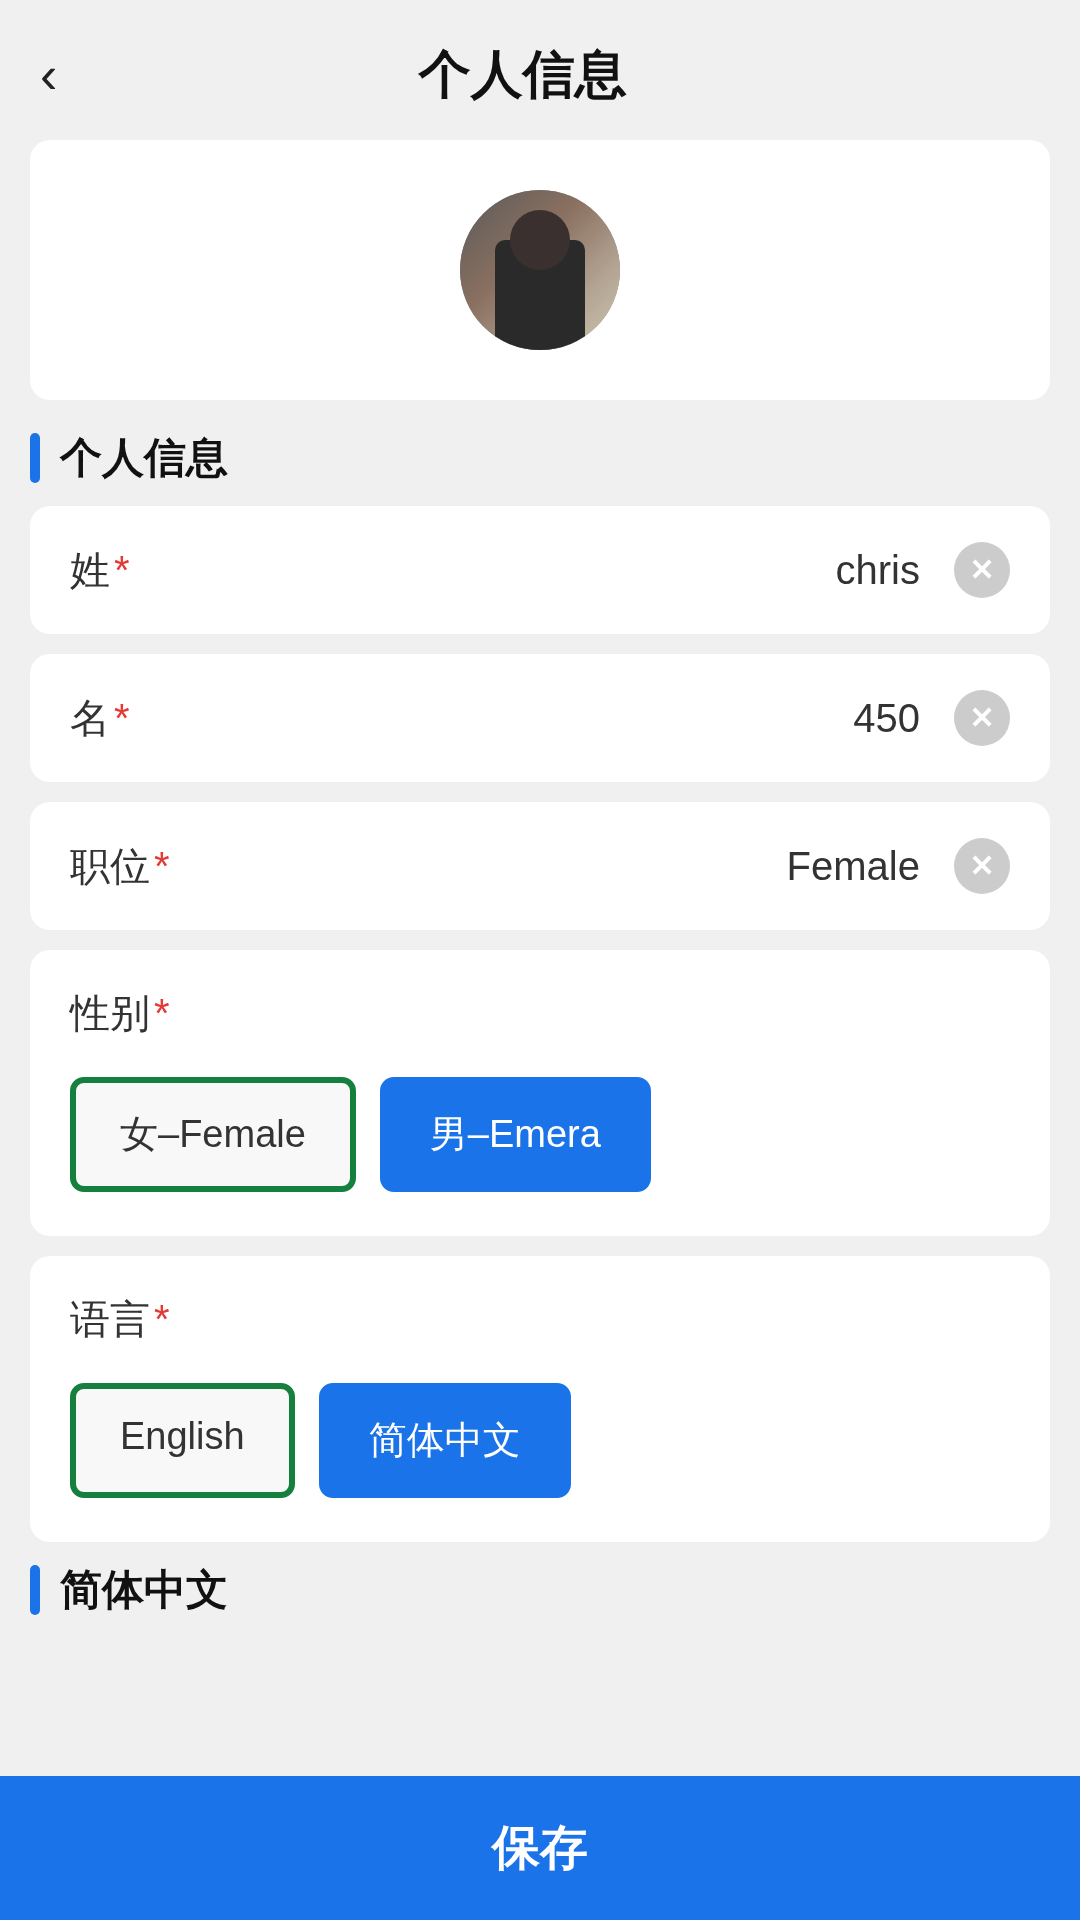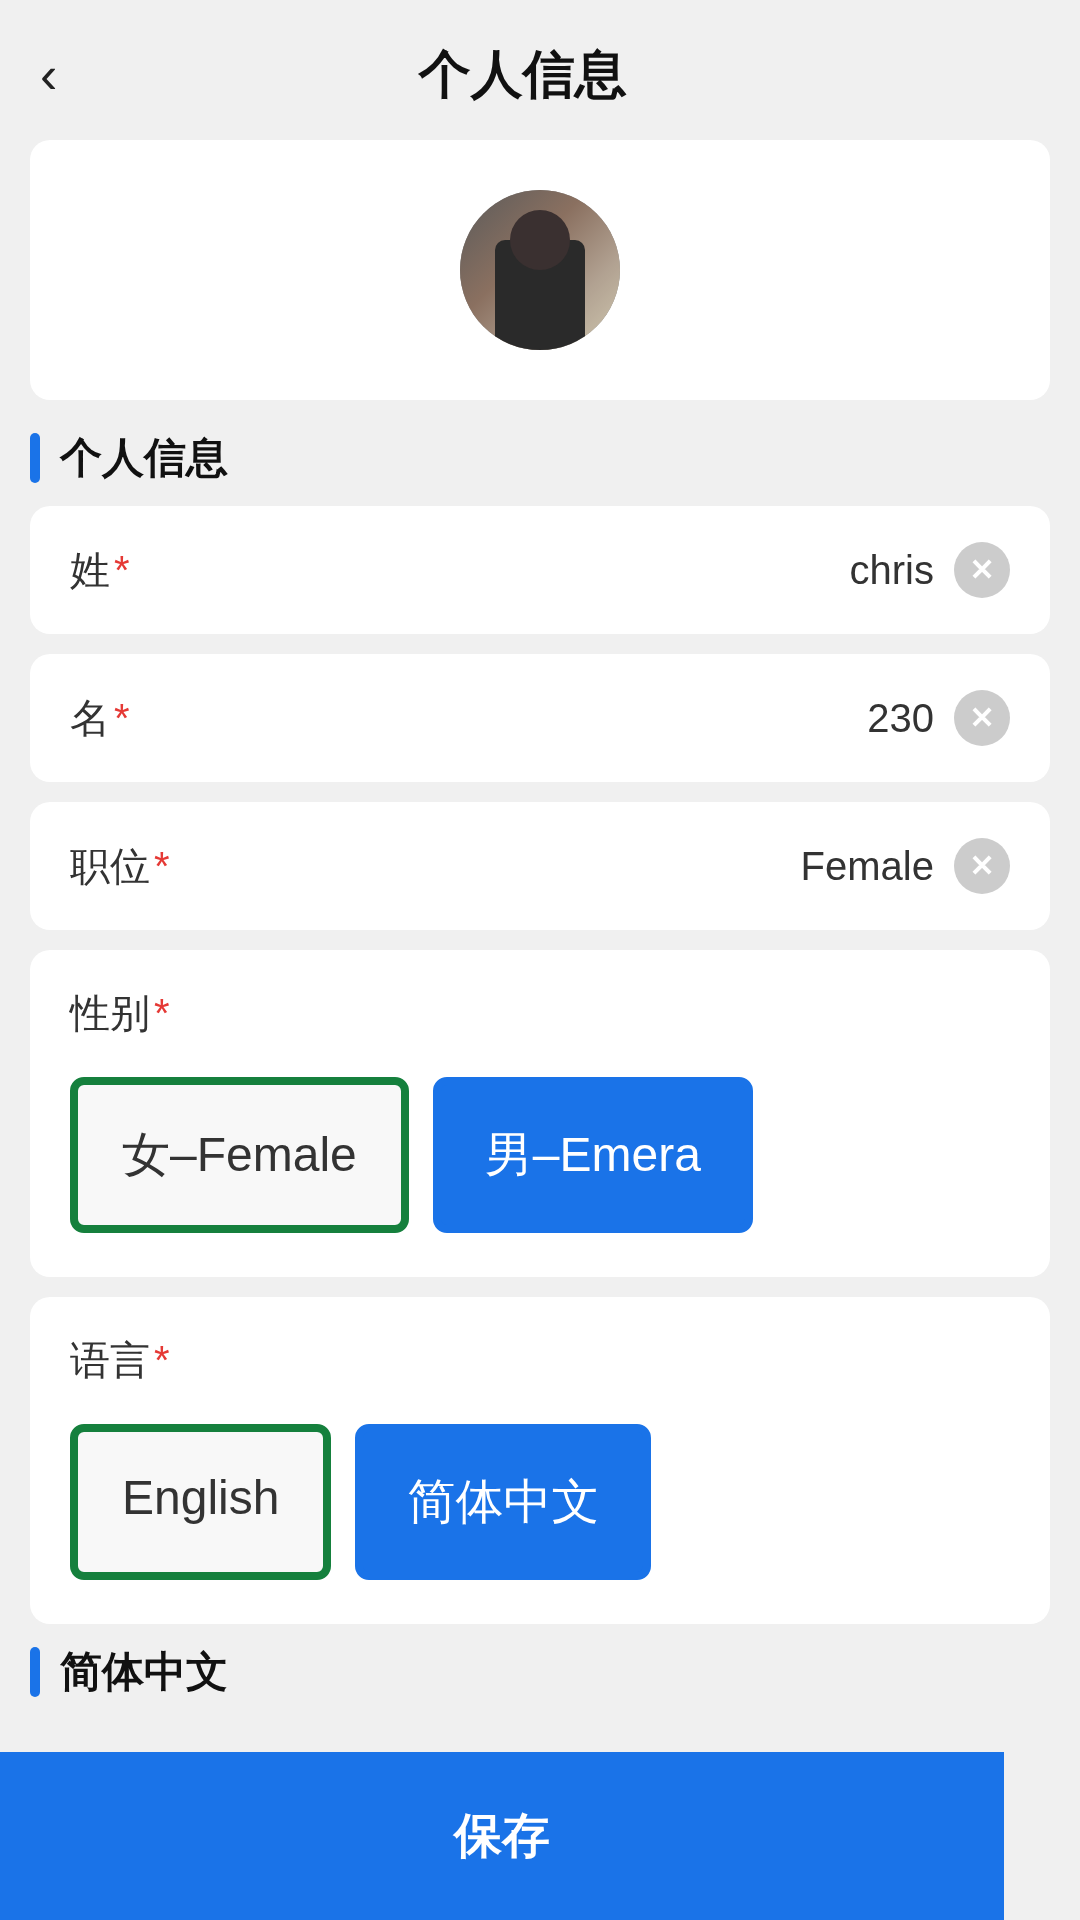--- a/index.html
+++ b/index.html
@@ -128,21 +128,21 @@
     .required-star {
       color: #e53935;
       margin-left: 4px;
       font-size: 40px;
     }
     .field-value {
       flex: 1;
       text-align: right;
       font-size: 40px;
       color: #333;
-      padding-right: 20px;
+      padding-right: 34px;
     }
     .clear-btn {
       width: 56px;
       height: 56px;
       border-radius: 50%;
       background: #ccc;
       display: flex;
       align-items: center;
       justify-content: center;
       cursor: pointer;
@@ -166,43 +166,43 @@
       font-size: 40px;
       color: #333;
       margin-bottom: 36px;
     }
     .option-buttons {
       display: flex;
       flex-wrap: wrap;
       gap: 24px;
     }
     .option-btn {
-      padding: 38px 44px;
+      padding: 26px 44px;
       border-radius: 14px;
-      font-size: 48px;
+      font-size: 38px;
       font-weight: 500;
       cursor: pointer;
-      border: 8px solid #15803d;
+      border: 6px solid #15803d;
       background: #f8f8f8;
       color: #333;
     }
     .option-btn.active {
       background: #1a73e8;
       color: #fff;
       border-color: #1a73e8;
     }
 
     
     .save-btn {
       position: fixed;
       bottom: 0;
       left: 0;
       right: 0;
-      width: 1004px;
-      padding: 52px 0;
+      width: 1080px;
+      padding: 40px 0;
       background: #1a73e8;
       color: #fff;
       font-size: 48px;
       font-weight: 600;
       text-align: center;
       cursor: pointer;
       border: none;
     }
 
     
@@ -241,21 +241,21 @@
     </div>
   </div>
 </div>
 
 <div class="form-card">
   <div class="field-row">
     <div class="field-label">
       <span>名</span>
       <span class="required-star">*</span>
     </div>
-    <div class="field-value">230</div>
+    <div class="field-value">450</div>
     <div class="clear-btn">
       <span class="clear-btn-icon">✕</span>
     </div>
   </div>
 </div>
 
 <div class="form-card">
   <div class="field-row">
     <div class="field-label">
       <span>职位</span>

